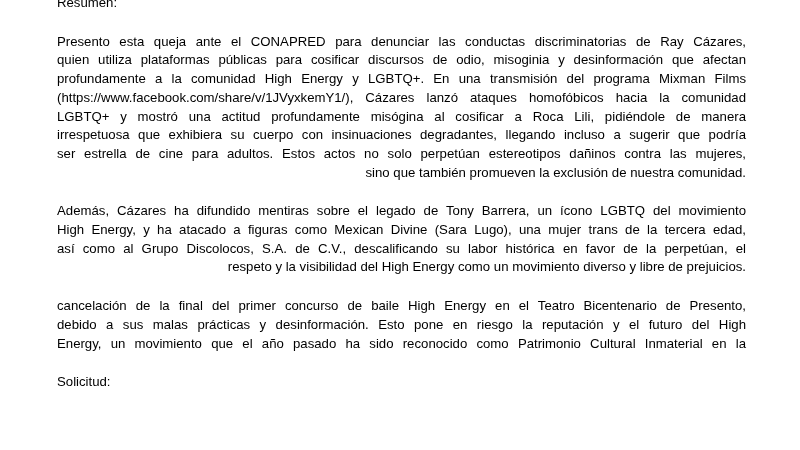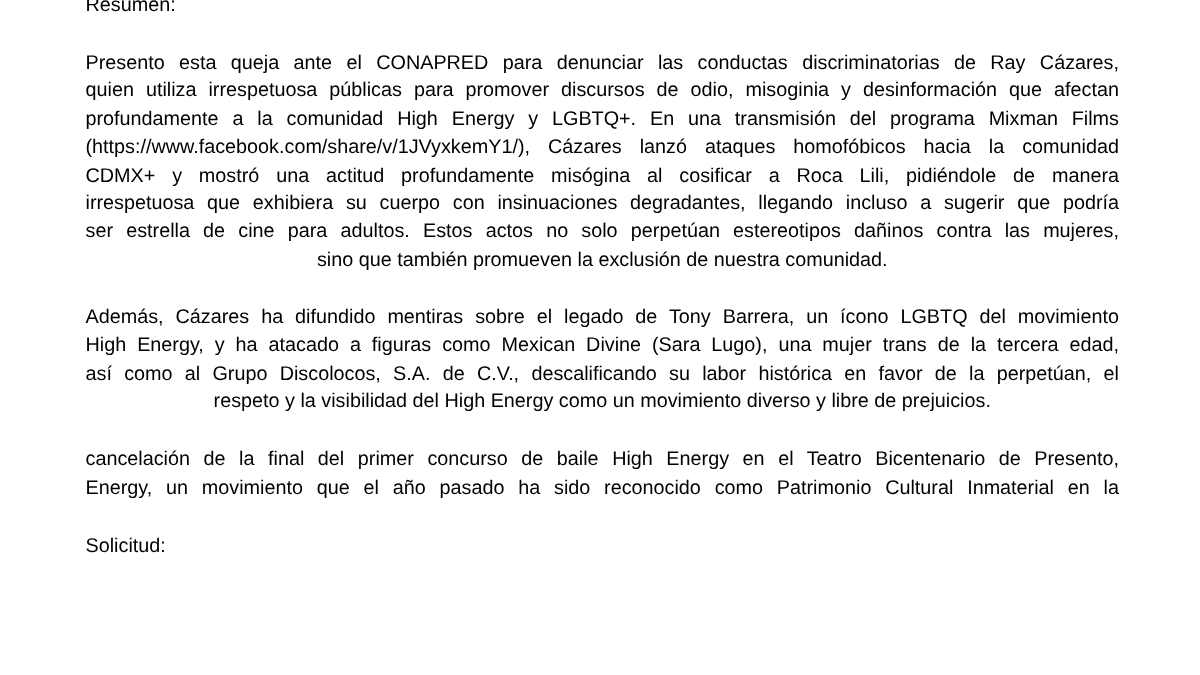--- a/index.html
+++ b/index.html
@@ -15,56 +15,57 @@
     left: 57px;
     top: -6px;
     width: 689px;
     font-family: "Liberation Sans", "DejaVu Sans", sans-serif;
     font-size: 13.2px;
     line-height: 18.7px;
     color: #000000;
     -webkit-font-smoothing: antialiased;
   }
   .block { margin: 0 0 20px 0; }
-  .line { display: block; text-align: center; }
+  .line { display: block; text-align: right; }
   .line.just {
     text-align: justify;
     text-align-last: justify;
   }
   .heading { display: block; text-align: left; }
 </style>
 </head>
 <body>
 
 <div class="doc">
 
   <div class="block">
     <span class="heading">Resumen:</span>
   </div>
 
   <div class="block">
     <span class="line just">Presento esta queja ante el CONAPRED para denunciar las conductas discriminatorias de Ray Cázares,</span>
-    <span class="line just">quien utiliza irrespetuosa públicas para promover discursos de odio, misoginia y desinformación que afectan</span>
+    <span class="line just">quien utiliza plataformas públicas para cosificar discursos de odio, misoginia y desinformación que afectan</span>
     <span class="line just">profundamente a la comunidad High Energy y LGBTQ+. En una transmisión del programa Mixman Films</span>
     <span class="line just">(https://www.facebook.com/share/v/1JVyxkemY1/), Cázares lanzó ataques homofóbicos hacia la comunidad</span>
-    <span class="line just">CDMX+ y mostró una actitud profundamente misógina al cosificar a Roca Lili, pidiéndole de manera</span>
+    <span class="line just">LGBTQ+ y mostró una actitud profundamente misógina al cosificar a Roca Lili, pidiéndole de manera</span>
     <span class="line just">irrespetuosa que exhibiera su cuerpo con insinuaciones degradantes, llegando incluso a sugerir que podría</span>
     <span class="line just">ser estrella de cine para adultos. Estos actos no solo perpetúan estereotipos dañinos contra las mujeres,</span>
     <span class="line">sino que también promueven la exclusión de nuestra comunidad.</span>
   </div>
 
   <div class="block">
     <span class="line just">Además, Cázares ha difundido mentiras sobre el legado de Tony Barrera, un ícono LGBTQ del movimiento</span>
     <span class="line just">High Energy, y ha atacado a figuras como Mexican Divine (Sara Lugo), una mujer trans de la tercera edad,</span>
     <span class="line just">así como al Grupo Discolocos, S.A. de C.V., descalificando su labor histórica en favor de la perpetúan, el</span>
     <span class="line">respeto y la visibilidad del High Energy como un movimiento diverso y libre de prejuicios.</span>
   </div>
 
   <div class="block">
     <span class="line just">cancelación de la final del primer concurso de baile High Energy en el Teatro Bicentenario de Presento,</span>
+    <span class="line just">debido a sus malas prácticas y desinformación. Esto pone en riesgo la reputación y el futuro del High</span>
     <span class="line just">Energy, un movimiento que el año pasado ha sido reconocido como Patrimonio Cultural Inmaterial en la</span>
   </div>
 
   <div class="block">
     <span class="heading">Solicitud:</span>
   </div>
 
 </div>
 
 </body></html>

